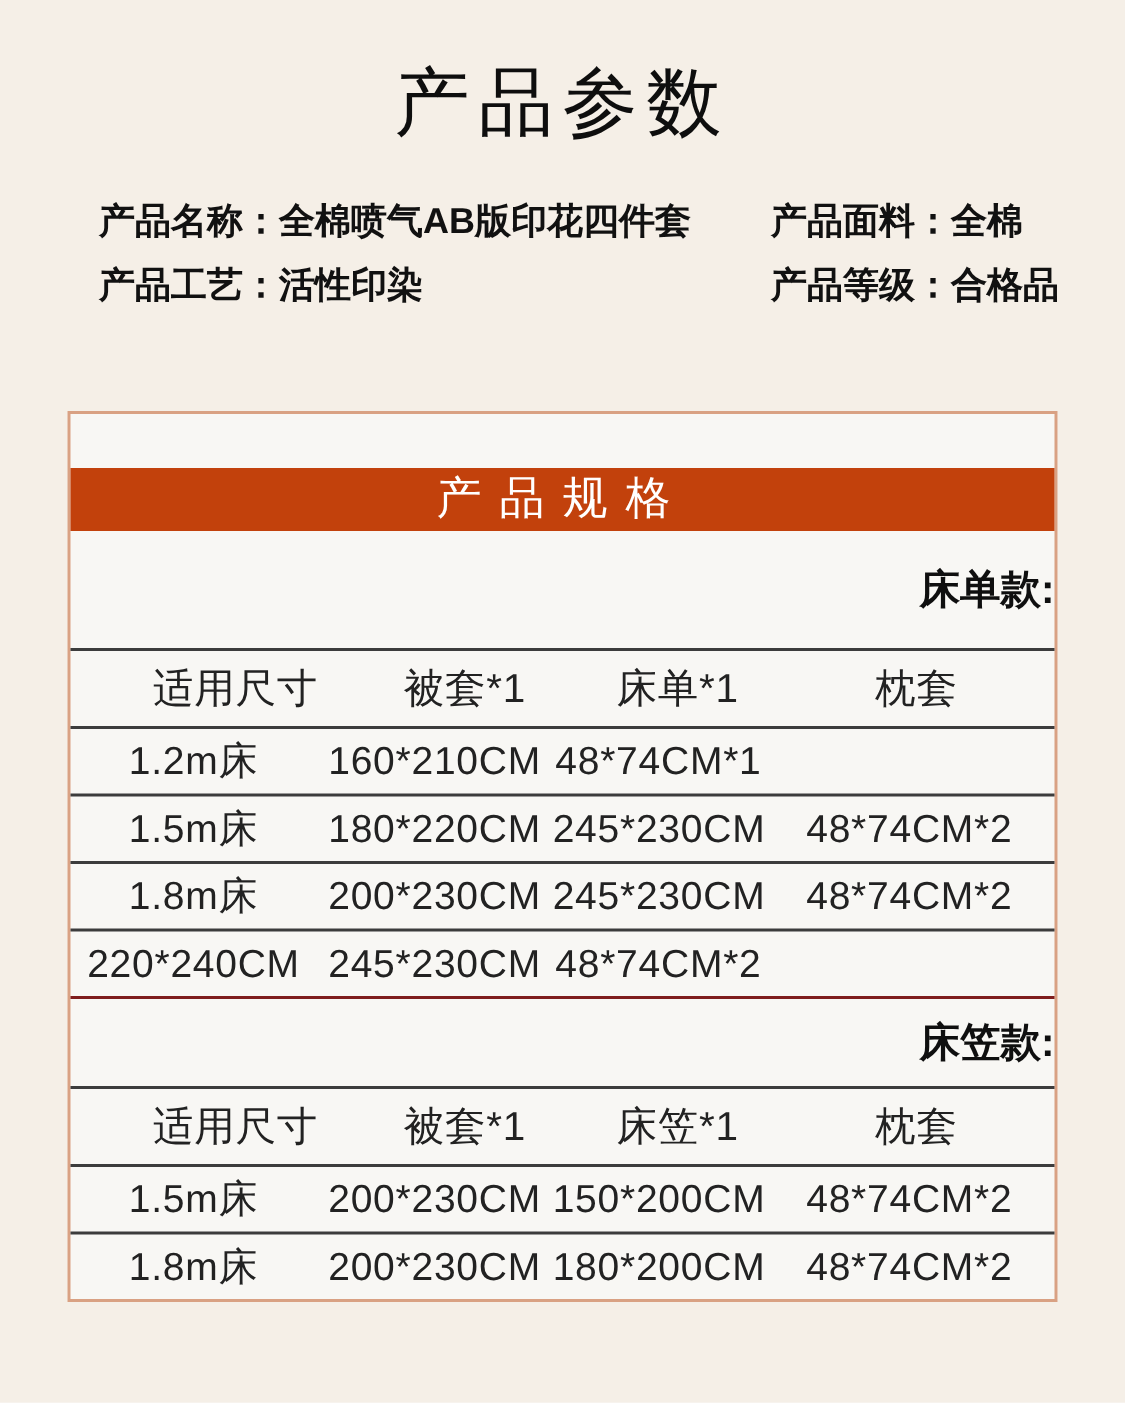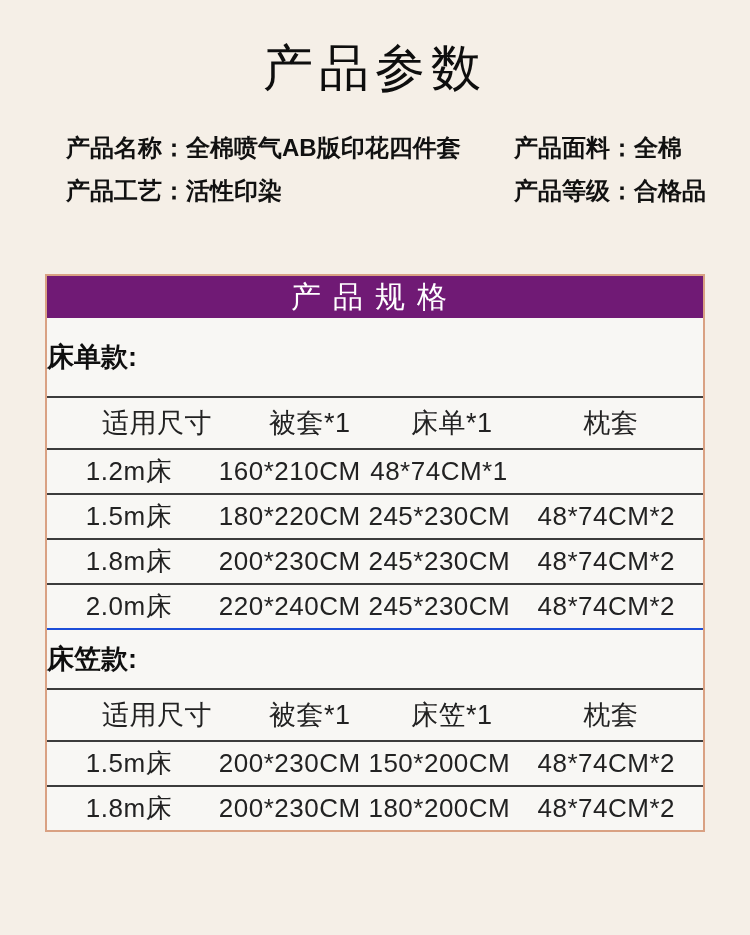--- a/index.html
+++ b/index.html
@@ -35,34 +35,35 @@
   }
   .info-pair.left { flex: 0 0 448px; margin-left: 26px; }
   .info-pair.right { flex: 1; }
   .spec-table {
     margin: 62px 45px 0 45px;
     width: 660px;
     border: 2px solid #d9a183;
     background: #f8f7f4;
   }
   .spec-header {
-    background: #701a75;
+    background: #c2410c;
     color: #ffffff;
     font-family: "DejaVu Serif", "Liberation Serif", serif;
     font-size: 30px;
     font-weight: 400;
     letter-spacing: 12px;
     text-align: center;
     line-height: 42px;
     height: 42px;
+    margin-top: 36px;
   }
-  .section + .section { border-top: 2px solid #1d4ed8; }
+  .section + .section { border-top: 2px solid #7f1d1d; }
   .section > * + * { border-top: 2px solid #3c3c3c; }
   .sec-title {
-    text-align: left;
+    text-align: right;
     font-size: 27px;
     font-weight: 700;
     color: #0f0f0f;
   }
   .sec-title.tall { height: 78px; line-height: 78px; }
   .sec-title.short { height: 58px; line-height: 58px; }
   .trow {
     display: grid;
     grid-template-columns: 25% 24% 21.5% 29.5%;
     align-items: center;
@@ -122,21 +123,20 @@
       <div class="tcell">245*230CM</div>
       <div class="tcell">48*74CM*2</div>
     </div>
     <div class="trow data">
       <div class="tcell">1.8m床</div>
       <div class="tcell">200*230CM</div>
       <div class="tcell">245*230CM</div>
       <div class="tcell">48*74CM*2</div>
     </div>
     <div class="trow data">
-      <div class="tcell">2.0m床</div>
       <div class="tcell">220*240CM</div>
       <div class="tcell">245*230CM</div>
       <div class="tcell">48*74CM*2</div>
     </div>
   </div>
 
   <div class="section">
     <div class="sec-title short">床笠款:</div>
     <div class="trow head">
       <div class="tcell">适用尺寸</div>

